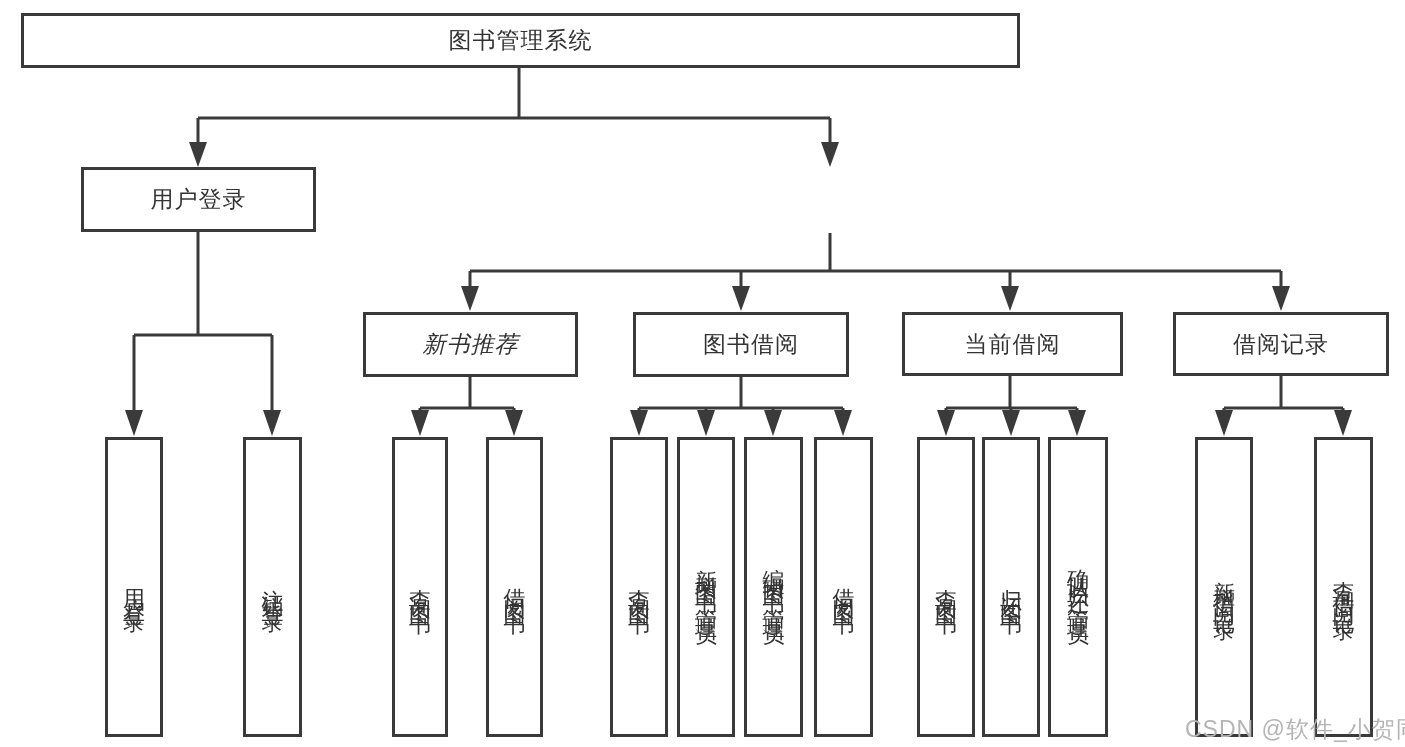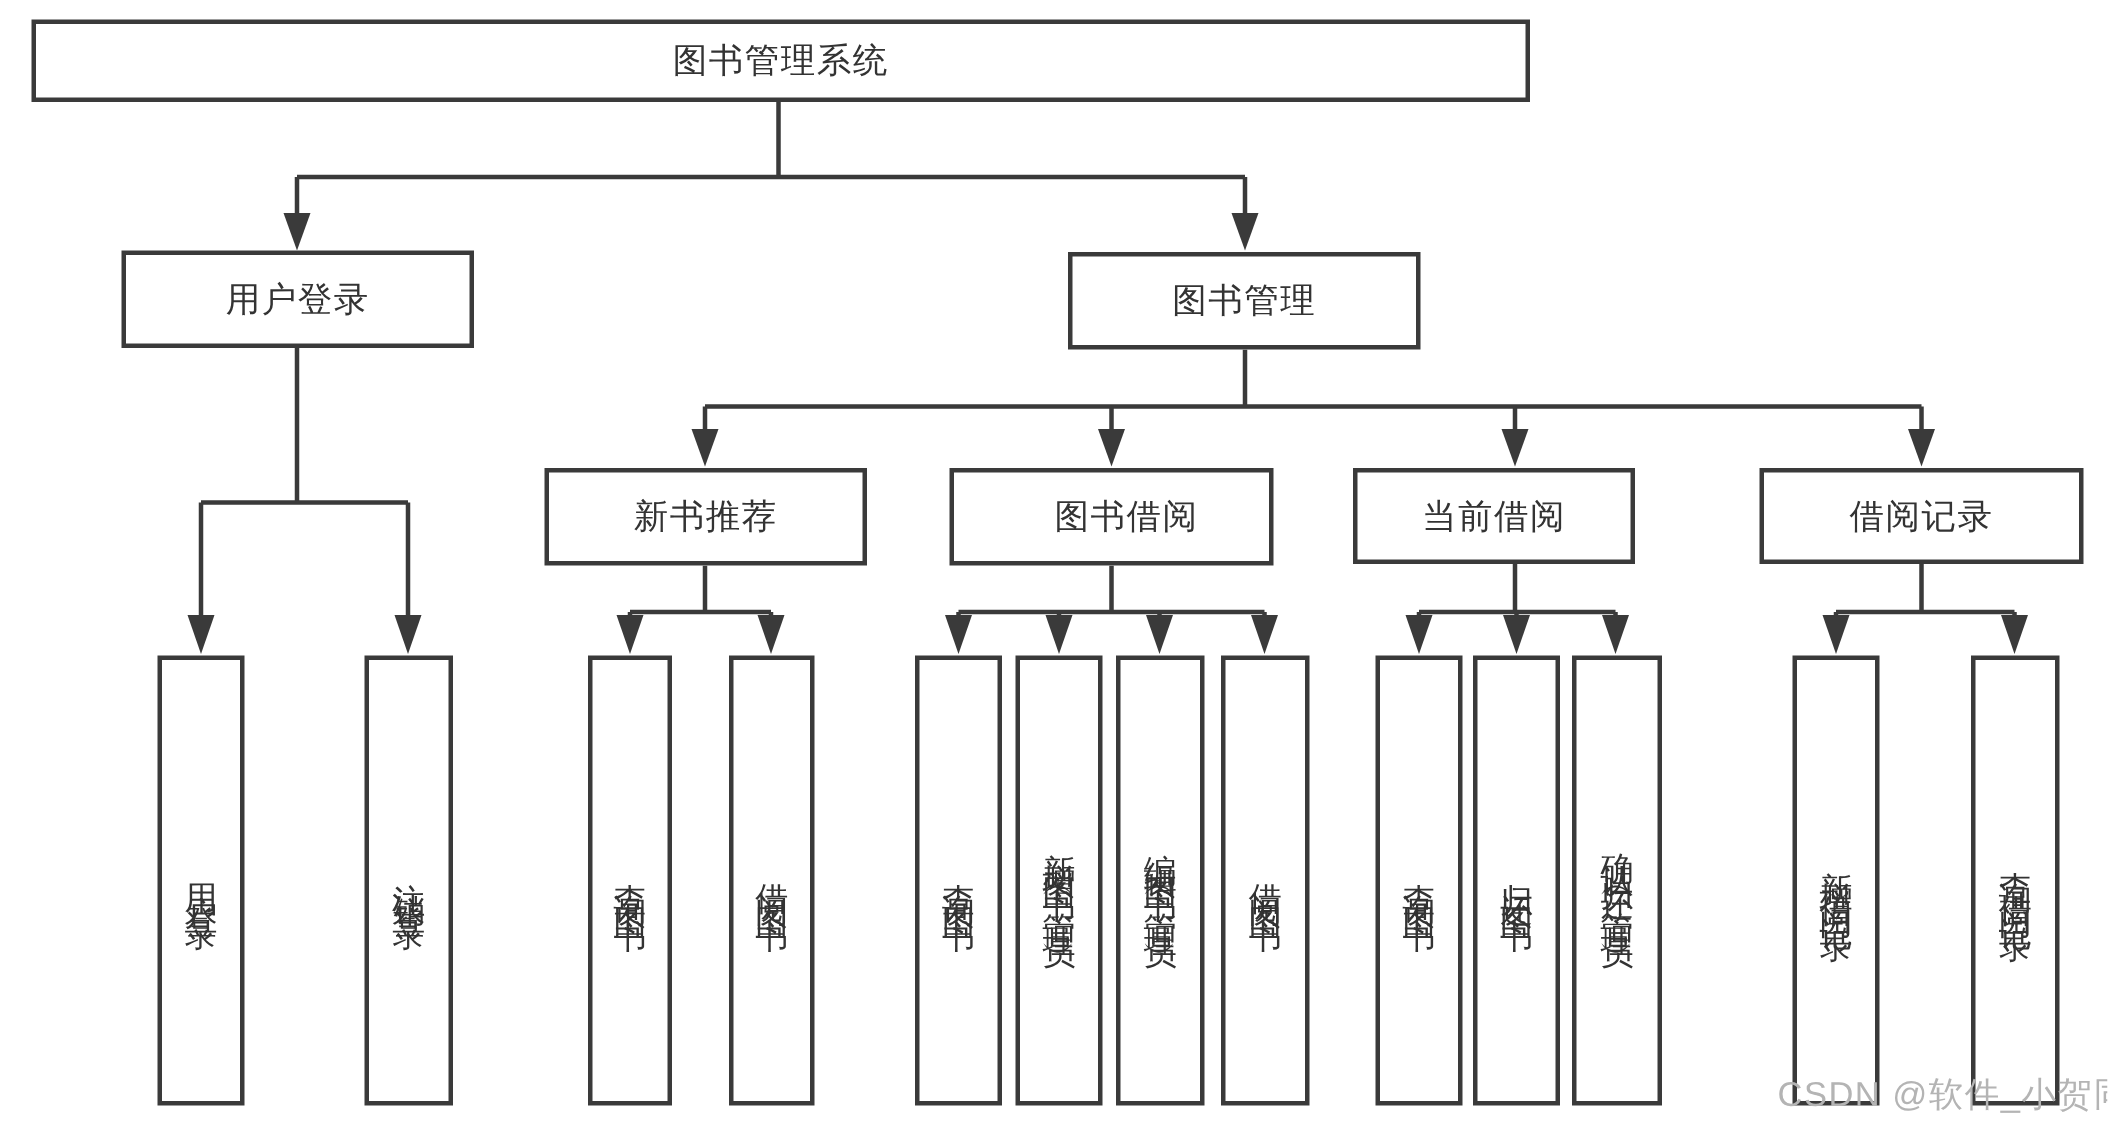--- a/index.html
+++ b/index.html
@@ -112,31 +112,28 @@
     </g>
   </svg>
 
   <div class="hbox" style="left:21px; top:13px; width:999px; height:55px;">
     <span>图书管理系统</span>
   </div>
 
   <div class="hbox" style="left:81px; top:167px; width:235px; height:65px;">
     <span>用户登录</span>
   </div>
-  <div class="hbox" style="left:712px; top:168px; width:235px; height:65px;">
-    <span>图书管理</span>
-  </div>
 
-  <div class="hbox" style="left:363px; top:312px; width:215px; height:65px;">
+  <div class="hbox" style="left:363px; top:312px; width:215px; height:65px;font-style:italic;">
     <span>新书推荐</span>
   </div>
   <div class="hbox" style="left:633px; top:312px; width:216px; height:65px;padding-left:20px;">
     <span>图书借阅</span>
   </div>
-  <div class="hbox" style="left:902px; top:312px; width:188px; height:64px;">
+  <div class="hbox" style="left:902px; top:312px; width:221px; height:64px;">
     <span>当前借阅</span>
   </div>
   <div class="hbox" style="left:1173px; top:312px; width:216px; height:64px;">
     <span>借阅记录</span>
   </div>
 
   <div class="vbox" style="left:105px; top:437px; width:58px; height:300px;">
     <span>用户登录</span>
   </div>
   <div class="vbox" style="left:243px; top:437px; width:59px; height:300px;">

